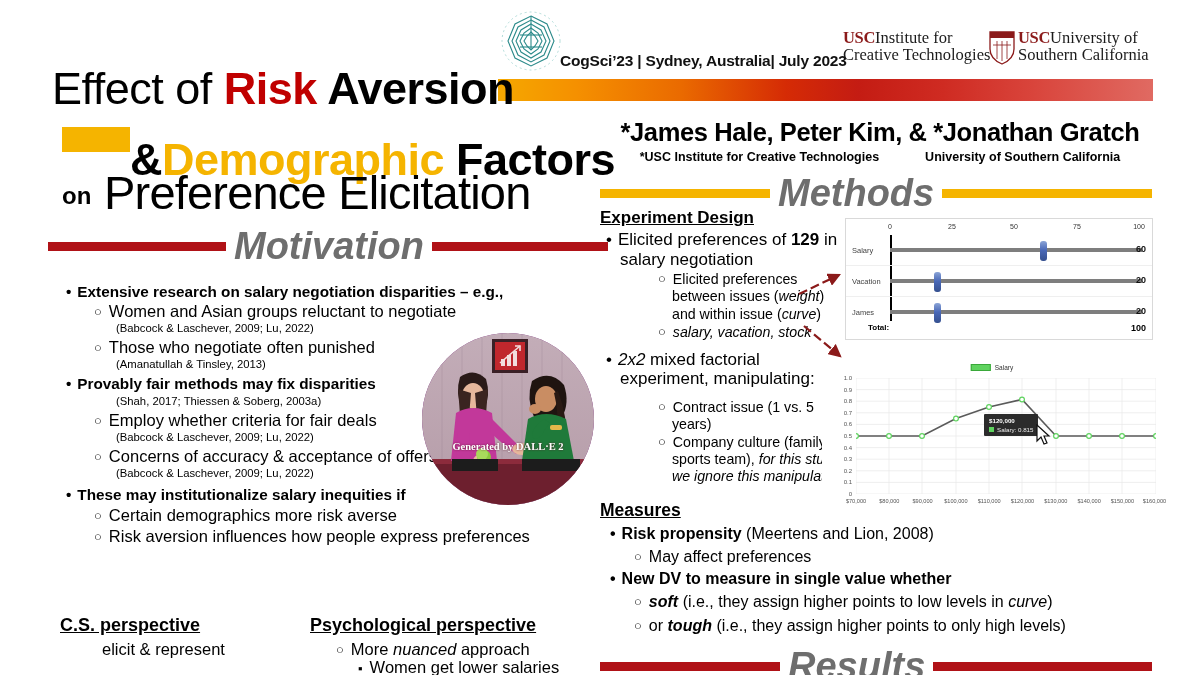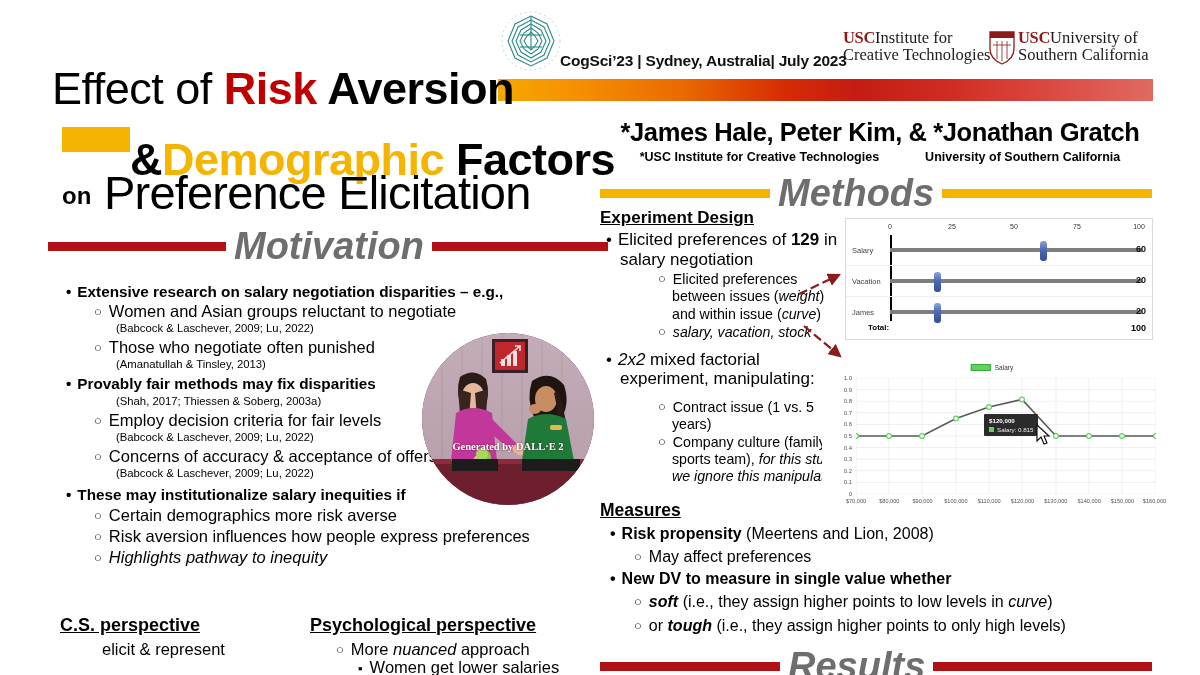--- a/index.html
+++ b/index.html
@@ -265,28 +265,27 @@
   </div>
 
   <div class="lcol">
     <div class="b1 bul">Extensive research on salary negotiation disparities – e.g.,</div>
     <div class="b2 cir">Women and Asian groups reluctant to negotiate</div>
     <div class="cite">(Babcock &amp; Laschever, 2009; Lu, 2022)</div>
     <div class="b2 cir" style="margin-top:3px;">Those who negotiate often punished</div>
     <div class="cite">(Amanatullah &amp; Tinsley, 2013)</div>
     <div class="b1 bul" style="margin-top:4px;">Provably fair methods may fix disparities</div>
     <div class="cite">(Shah, 2017; Thiessen &amp; Soberg, 2003a)</div>
-    <div class="b2 cir" style="margin-top:3px;">Employ decision criteria for fair levels</div>
+    <div class="b2 cir" style="margin-top:3px;">Employ whether criteria for fair deals</div>
     <div class="cite">(Babcock &amp; Laschever, 2009; Lu, 2022)</div>
     <div class="b2 cir" style="margin-top:3px;">Concerns of accuracy &amp; acceptance of offers</div>
     <div class="cite">(Babcock &amp; Laschever, 2009; Lu, 2022)</div>
     <div class="b1 bul" style="margin-top:5px;">These may institutionalize salary inequities if</div>
     <div class="b2 cir" style="margin-top:2px;">Certain demographics more risk averse</div>
     <div class="b2 cir" style="margin-top:2px;">Risk aversion influences how people express preferences</div>
-    <div class="b2 cir ital" style="margin-top:2px;">Highlights pathway to inequity</div>
   </div>
 
   <div class="persp-wrap">
     <div class="persp cs">
       <div class="persp-title">C.S. perspective</div>
       <div class="persp-item" style="margin-left:42px;text-indent:0;padding-left:0;">elicit &amp; represent</div>
     </div>
     <div class="persp psy">
       <div class="persp-title">Psychological  perspective</div>
       <div class="persp-item cir">More <span class="ital">nuanced</span> approach</div>

